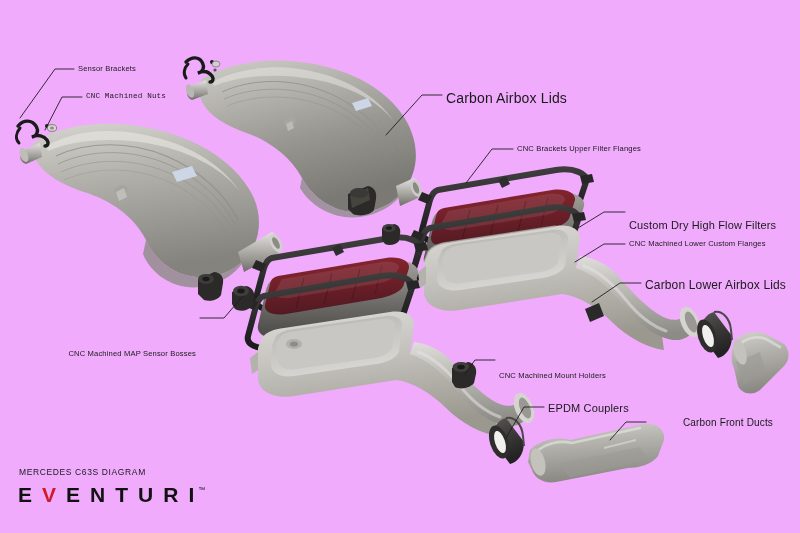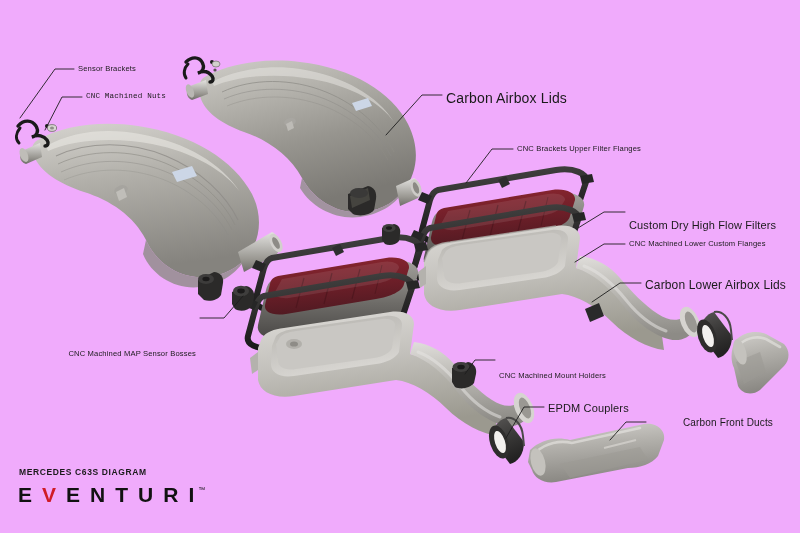--- a/index.html
+++ b/index.html
@@ -14,21 +14,21 @@
     height:533px;
     background:#f0abfc;
     overflow:hidden;
   }
   #art{position:absolute;left:0;top:0;width:800px;height:533px;}
 
   
   .brand{position:absolute;left:18px;bottom:28px;}
   .brand-sub{
     font-size:8.5px;letter-spacing:.62px;color:#1a1a1a;
-    font-weight:700;margin:0 0 7px 1px;white-space:nowrap;
+    font-weight:400;margin:0 0 7px 1px;white-space:nowrap;
   }
   .wordmark{display:flex;align-items:flex-start;}
   .wordmark .ch{
     font-size:21px;font-weight:700;color:#111;
     letter-spacing:0;line-height:1;margin-right:10px;
   }
   .wordmark .ch.accent{color:#cf1b26;}
   .wordmark .tm{font-size:7px;color:#111;margin-top:2px;margin-left:-6px;}
 </style>
 </head>

